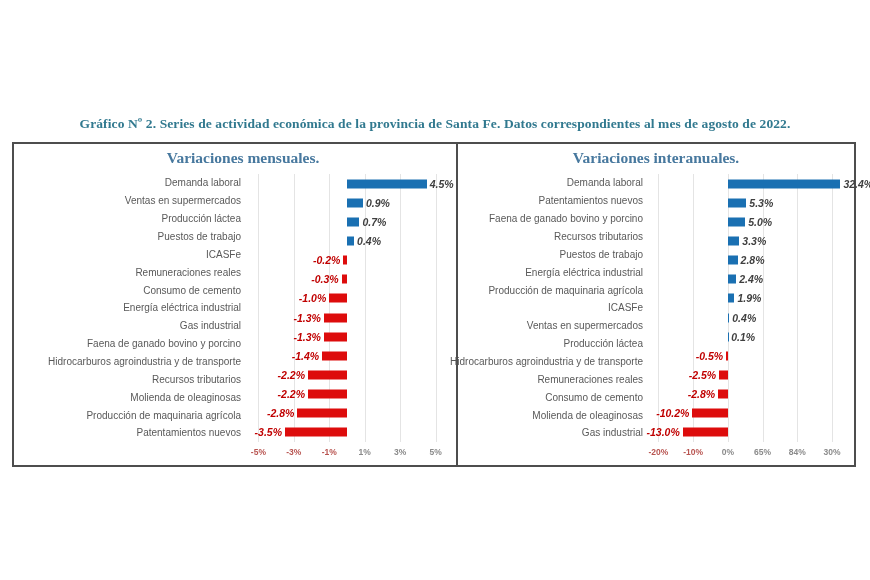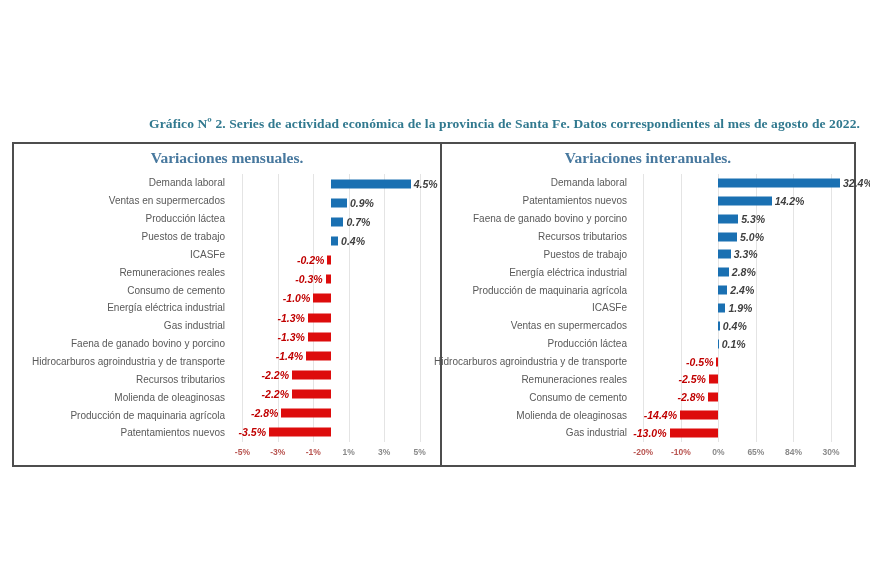--- a/index.html
+++ b/index.html
@@ -2,27 +2,27 @@
 <html><head>
 <meta charset="utf-8">
 <style>
   html,body{margin:0;padding:0;}
   body{
     width:870px;height:580px;background:#ffffff;position:relative;
     font-family:"Liberation Sans", sans-serif;
     -webkit-font-smoothing:antialiased;
   }
   .main-title{
-    position:absolute;top:116px;left:10px;right:10px;text-align:right;
+    position:absolute;top:116px;left:10px;right:10px;text-align:center;
     font-family:"Liberation Serif", serif;font-weight:bold;font-size:13.5px;
     color:#31798f;letter-spacing:.1px;
   }
   .charts-box{
     position:absolute;left:12px;top:142px;width:844px;height:325px;
-    border:2px solid #4d4d4d;background:#fff;display:flex;box-sizing:border-box;
+    border:2px solid #4d4d4d;background:#fff;display:flex;box-sizing:border-box;padding-left:16px;
   }
   .panel{position:relative;box-sizing:border-box;height:100%;}
   .panel-left{width:428px;border-right:2px solid #4d4d4d;}
   .panel-right{flex:1;}
   .panel-title{
     text-align:center;padding-top:5px;height:26px;box-sizing:border-box;
     font-family:"Liberation Serif", serif;font-weight:bold;font-size:15.5px;
     color:#47789e;
   }
   .chart{position:absolute;top:30px;bottom:3px;left:2px;right:8px;display:flex;}
@@ -186,24 +186,20 @@
             <div class="gridline" style="left: 22.807%; background: rgb(228, 228, 228);"></div>
             <div class="gridline" style="left: 40.3509%; background: rgb(228, 228, 228);"></div>
             <div class="gridline" style="left: 57.8947%; background: rgb(228, 228, 228);"></div>
             <div class="gridline" style="left: 75.4386%; background: rgb(228, 228, 228);"></div>
             <div class="gridline" style="left: 92.9825%; background: rgb(228, 228, 228);"></div>
             <div class="bar-row">
               <div class="bar" style="left: 40.3509%; width: 56.8421%; background: rgb(26, 112, 178);"></div>
               <span class="value-label" style="left: calc(97.193% + 3px); color: rgb(63, 63, 63);">32.4%</span>
             </div>
             <div class="bar-row">
-              <div class="bar" style="left: 40.3509%; width: 24.9123%; background: rgb(26, 112, 178);"></div>
-              <span class="value-label" style="left: calc(65.2632% + 3px); color: rgb(63, 63, 63);">14.2%</span>
-            </div>
-            <div class="bar-row">
               <div class="bar" style="left: 40.3509%; width: 9.29825%; background: rgb(26, 112, 178);"></div>
               <span class="value-label" style="left: calc(49.6491% + 3px); color: rgb(63, 63, 63);">5.3%</span>
             </div>
             <div class="bar-row">
               <div class="bar" style="left: 40.3509%; width: 8.77193%; background: rgb(26, 112, 178);"></div>
               <span class="value-label" style="left: calc(49.1228% + 3px); color: rgb(63, 63, 63);">5.0%</span>
             </div>
             <div class="bar-row">
               <div class="bar" style="left: 40.3509%; width: 5.78947%; background: rgb(26, 112, 178);"></div>
               <span class="value-label" style="left: calc(46.1404% + 3px); color: rgb(63, 63, 63);">3.3%</span>
@@ -235,21 +231,21 @@
             <div class="bar-row">
               <div class="bar" style="left: 35.9649%; width: 4.38596%; background: rgb(221, 12, 12);"></div>
               <span class="value-label" style="right: calc(64.0351% + 3px); color: rgb(192, 0, 0);">-2.5%</span>
             </div>
             <div class="bar-row">
               <div class="bar" style="left: 35.4386%; width: 4.91228%; background: rgb(221, 12, 12);"></div>
               <span class="value-label" style="right: calc(64.5614% + 3px); color: rgb(192, 0, 0);">-2.8%</span>
             </div>
             <div class="bar-row">
               <div class="bar" style="left: 22.4561%; width: 17.8947%; background: rgb(221, 12, 12);"></div>
-              <span class="value-label" style="right: calc(77.5439% + 3px); color: rgb(192, 0, 0);">-14.4%</span>
+              <span class="value-label" style="right: calc(77.5439% + 3px); color: rgb(192, 0, 0);">-10.2%</span>
             </div>
             <div class="bar-row">
               <div class="bar" style="left: 17.5439%; width: 22.807%; background: rgb(221, 12, 12);"></div>
               <span class="value-label" style="right: calc(82.4561% + 3px); color: rgb(192, 0, 0);">-13.0%</span>
             </div>
           </div>
         <div class="axis">
             <span class="tick" style="left: 5.26316%; color: rgb(184, 84, 80);">-20%</span>
             <span class="tick" style="left: 22.807%; color: rgb(184, 84, 80);">-10%</span>
             <span class="tick" style="left: 40.3509%; color: rgb(138, 138, 138);">0%</span>

